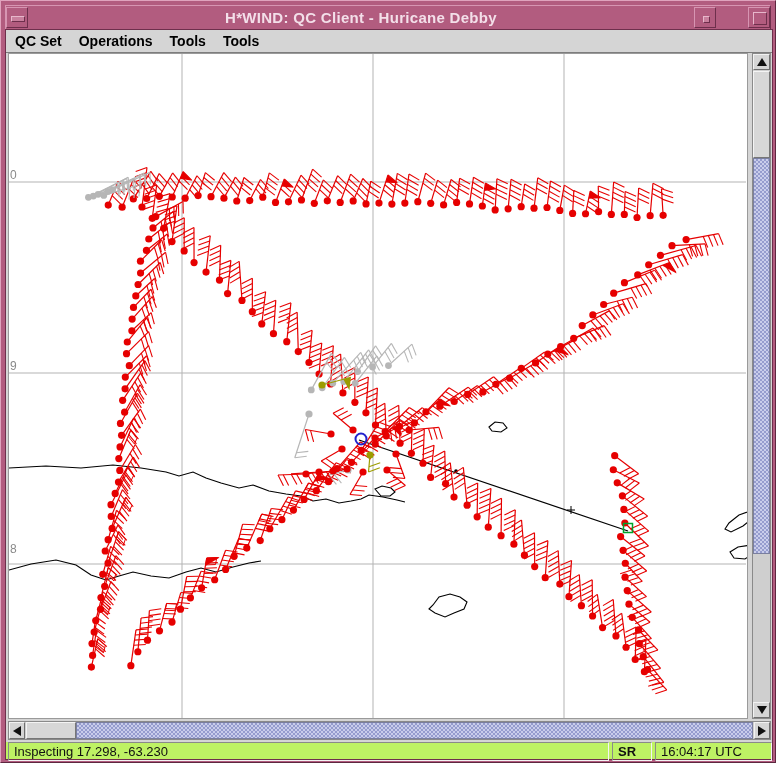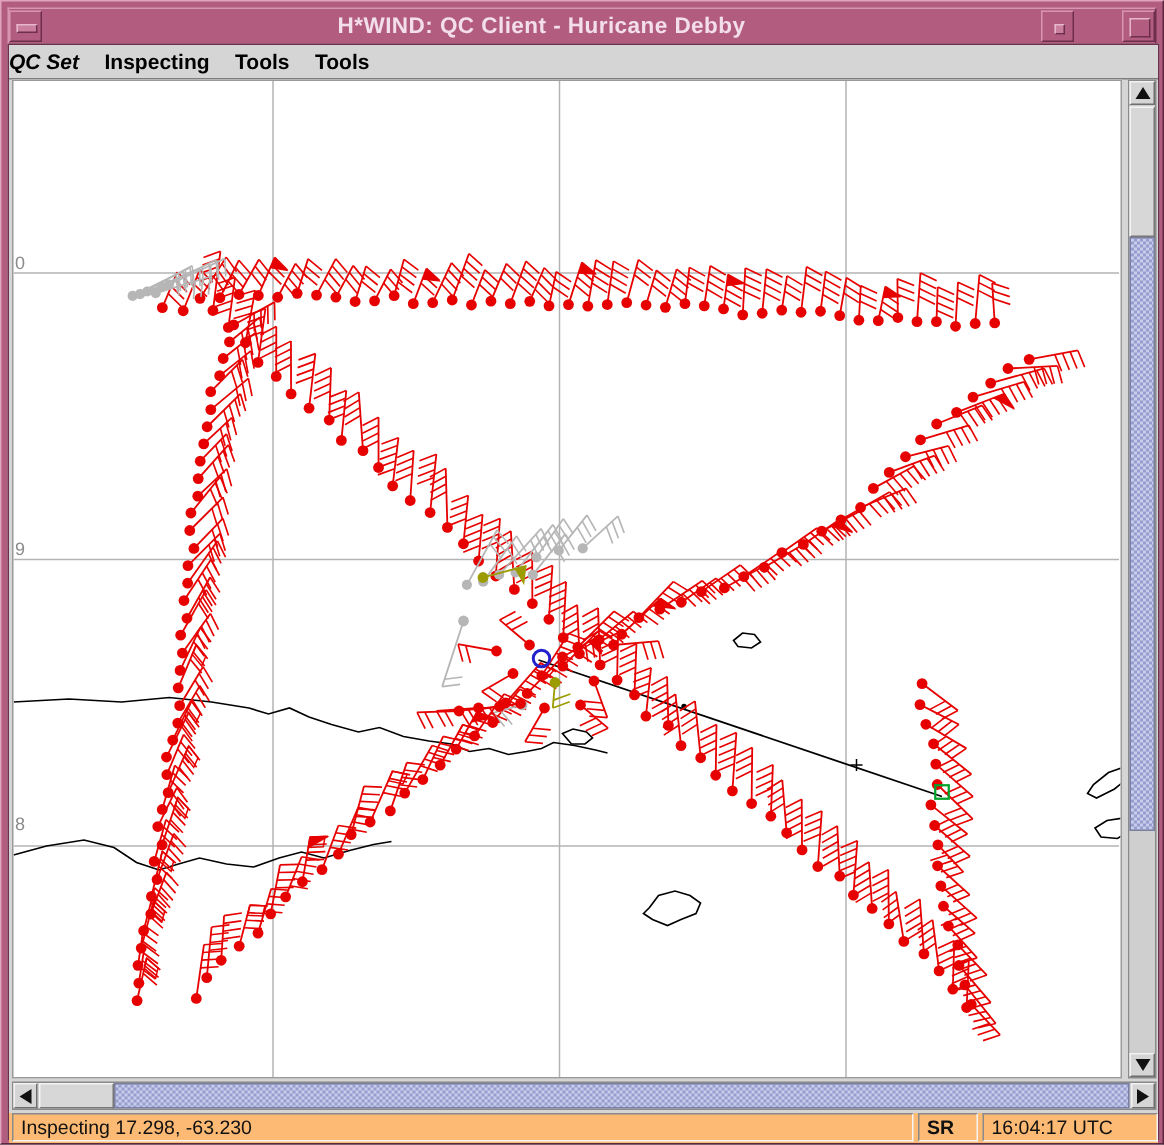--- a/index.html
+++ b/index.html
@@ -22,21 +22,21 @@
         border-top:1px solid #e7b7cb;border-left:1px solid #e7b7cb;border-bottom:1px solid #6e2f4c;border-right:1px solid #6e2f4c;}
   #title-text{flex:1;text-align:center;color:#f3dfe9;font-size:15px;font-weight:bold;letter-spacing:.3px;
               white-space:nowrap;overflow:hidden;}
   
   #client{position:absolute;left:4px;top:28px;width:768px;height:731px;background:#d5d5d5;
           border:1px solid #6e2f4c;box-sizing:border-box;}
   
   #menubar{position:absolute;left:0;top:0;width:100%;height:22px;background:#d5d5d5;
            border-bottom:1px solid #7d7d7d;display:flex;align-items:center;}
   .menu-item{font-size:14px;font-weight:bold;color:#000;margin-right:17px;white-space:nowrap;}
-  .menu-item:first-child{font-style:italic;}
+  .menu-item:first-child{margin-left:9px;}
   
   #canvas{position:absolute;left:2px;top:23px;width:740px;height:666px;background:#fff;
           border:1px solid #9a9a9a;box-sizing:border-box;overflow:hidden;}
   #mapsvg{display:block;}
   
   .sb{position:absolute;background:#cfcfcf;}
   #vscroll{left:746px;top:23px;width:19px;height:666px;border:1px solid #8a8a8a;box-sizing:border-box;}
   #hscroll{left:2px;top:691px;width:763px;height:19px;border:1px solid #8a8a8a;box-sizing:border-box;}
   .sb-btn{position:absolute;background:#d5d5d5;border-top:1px solid #f2f2f2;border-left:1px solid #f2f2f2;
           border-bottom:1px solid #6f6f6f;border-right:1px solid #6f6f6f;box-sizing:border-box;
@@ -45,21 +45,21 @@
            background-image:conic-gradient(#959cce 25%,#c9cdeb 25% 50%,#959cce 50% 75%,#c9cdeb 75%);
            background-size:4px 4px;border:1px solid #7a7f9f;box-sizing:border-box;}
   .plain-thumb{background:#d7d7d7;border-top:1px solid #f4f4f4;border-left:1px solid #f4f4f4;
                border-bottom:1px solid #777;border-right:1px solid #777;box-sizing:border-box;}
   .arr{width:0;height:0;}
   .arr.up{border-left:5px solid transparent;border-right:5px solid transparent;border-bottom:8px solid #111;}
   .arr.down{border-left:5px solid transparent;border-right:5px solid transparent;border-top:8px solid #111;}
   .arr.left{border-top:5px solid transparent;border-bottom:5px solid transparent;border-right:8px solid #111;}
   .arr.right{border-top:5px solid transparent;border-bottom:5px solid transparent;border-left:8px solid #111;}
   
-  #statusbar{position:absolute;left:0;top:712px;width:100%;height:22px;background:#fdba74;}
+  #statusbar{position:absolute;left:0;top:712px;width:100%;height:17px;background:#bef264;}
   .status-field{position:absolute;top:0;height:19px;box-sizing:border-box;
                 border-top:1px solid #8a8a8a;border-left:1px solid #8a8a8a;
                 border-bottom:1px solid #f4f4f4;border-right:1px solid #f4f4f4;
                 font-size:13px;color:#111;display:flex;align-items:center;padding-left:5px;white-space:nowrap;overflow:hidden;}
 </style>
 </head>
 <body>
 
 <div id="win">
 
@@ -73,21 +73,21 @@
       </div>
     <div class="tbtn">
         <div class="sq"></div>
       </div>
   </div>
 
   <div id="client">
 
     <div id="menubar">
       <span class="menu-item">QC Set</span>
-      <span class="menu-item">Inspecting</span>
+      <span class="menu-item">Operations</span>
       <span class="menu-item">Tools</span>
       <span class="menu-item">Tools</span>
     </div>
 
     <div id="canvas">
       <svg id="mapsvg" width="738" height="664" viewBox="8 52 738 664">
           <g>
             <line x1="181" y1="52" x2="181" y2="716" stroke="#b3b3b3" stroke-width="1"></line>
             <line x1="372" y1="52" x2="372" y2="716" stroke="#b3b3b3" stroke-width="1"></line>
             <line x1="563" y1="52" x2="563" y2="716" stroke="#b3b3b3" stroke-width="1"></line>

